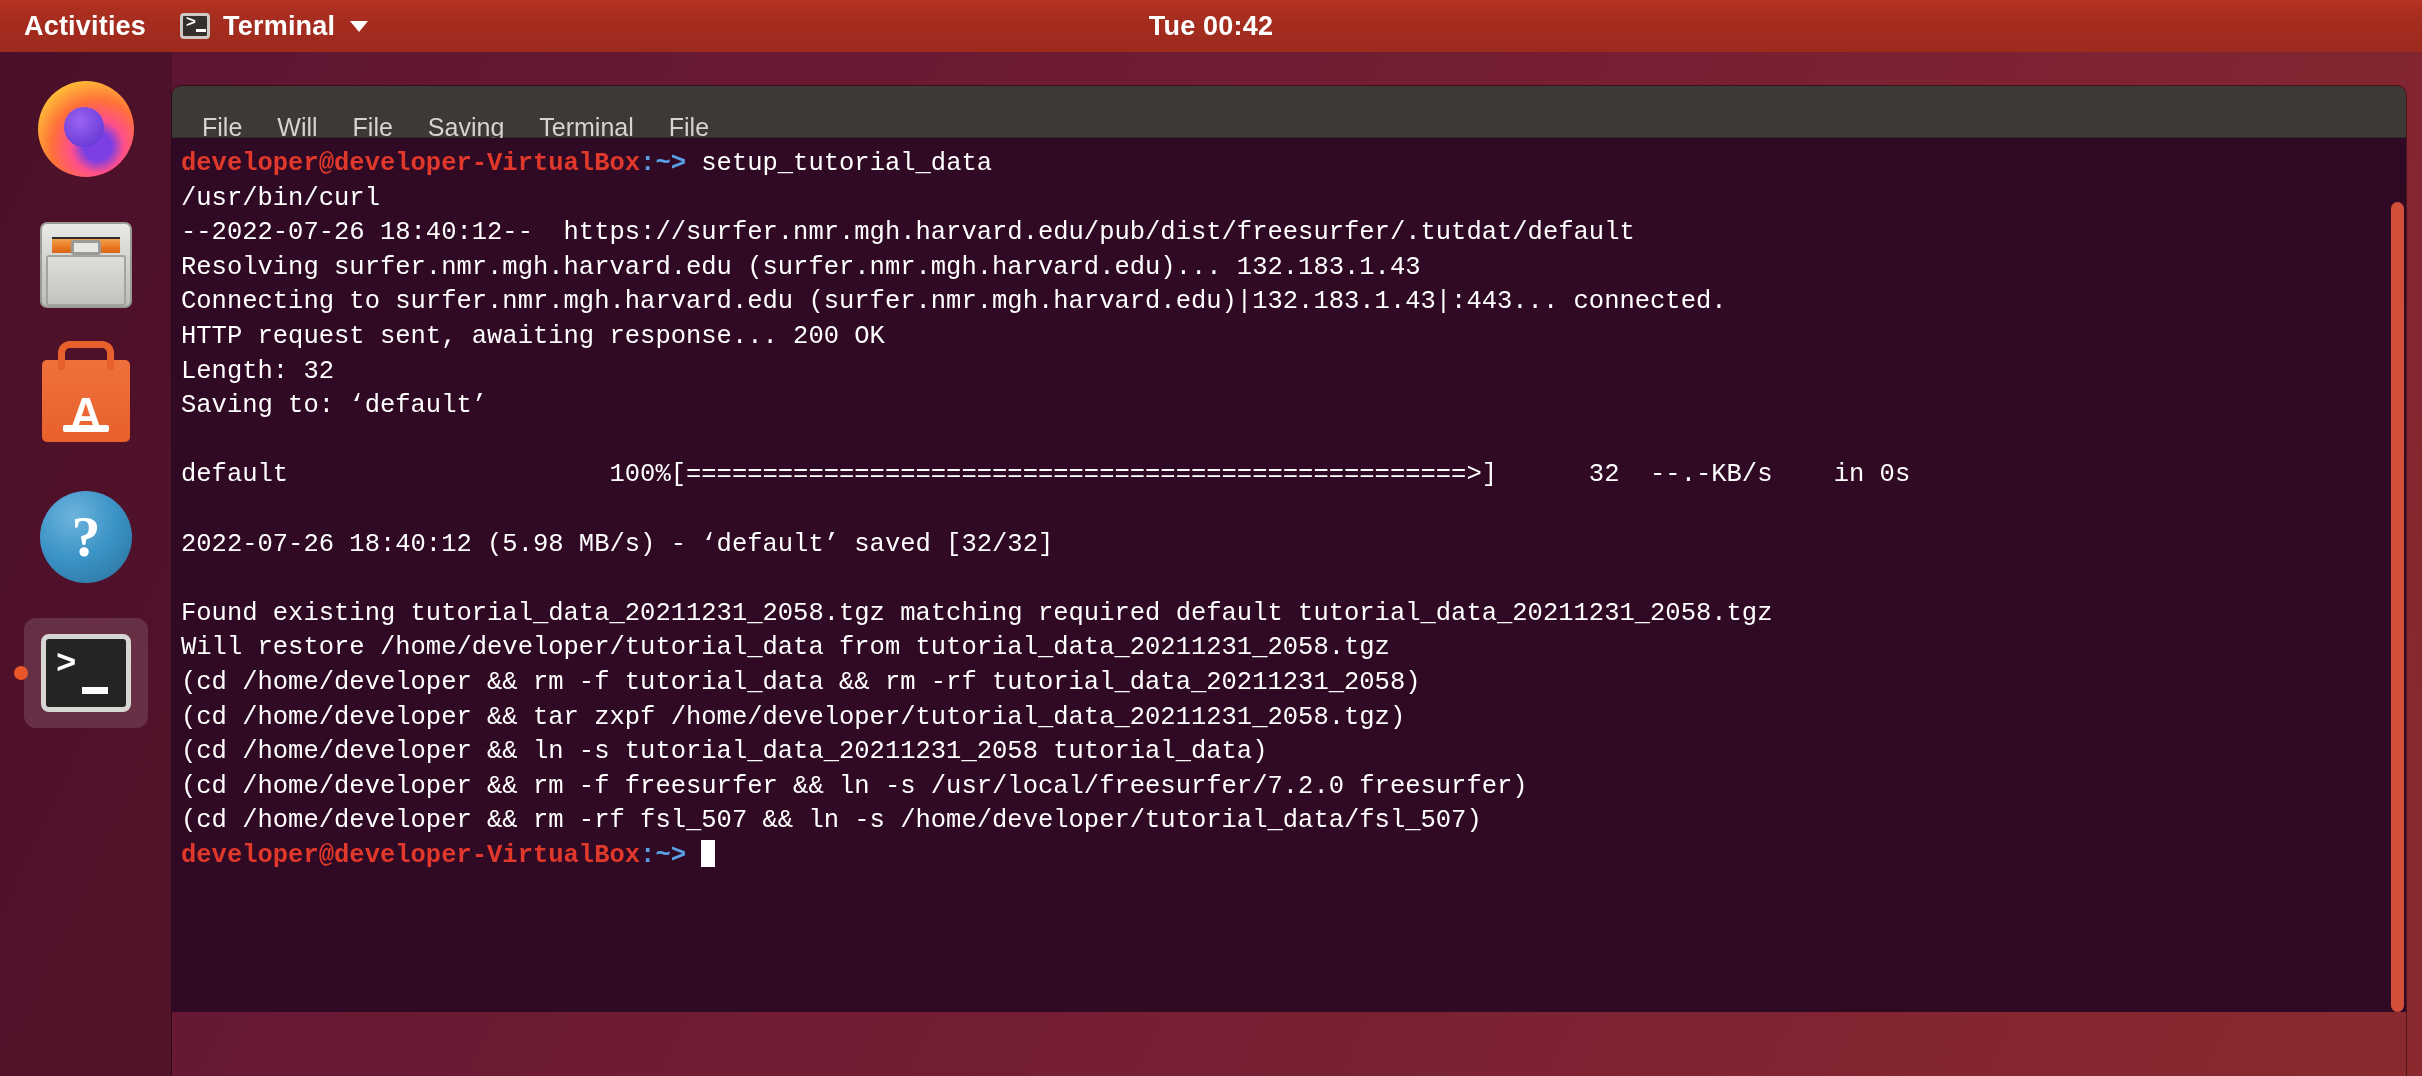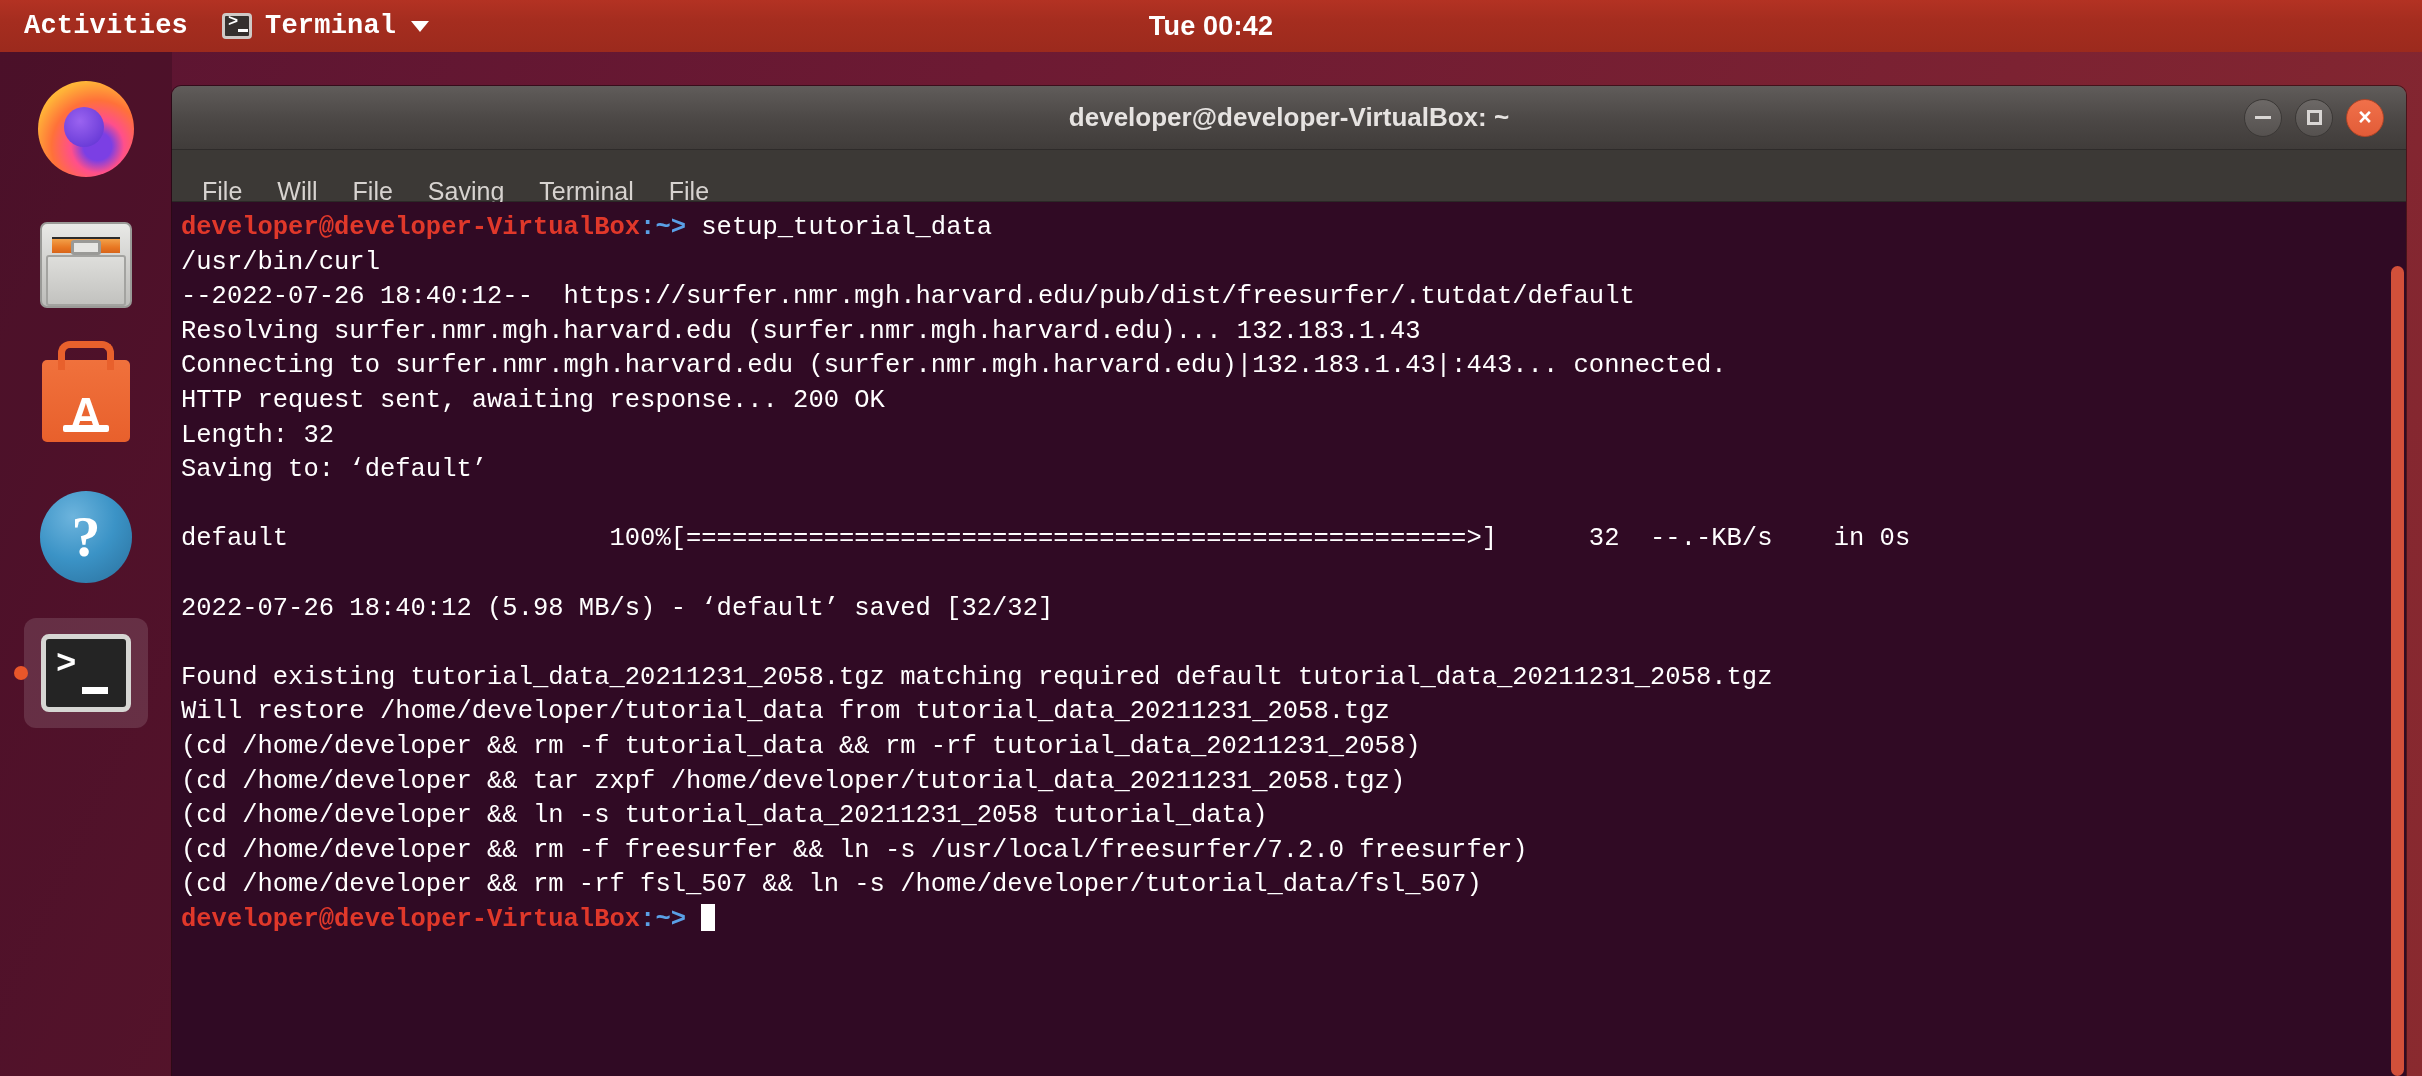--- a/index.html
+++ b/index.html
@@ -18,21 +18,21 @@
   
   #topbar {
     position: absolute; top: 0; left: 0;
     width: 2422px; height: 52px;
     background: linear-gradient(180deg, #b33223 0%, #a52d1f 40%, #9c2a1d 100%);
     display: flex; align-items: center;
     color: #ffffff;
     font-size: 27px; font-weight: bold;
     letter-spacing: .2px;
   }
-  #topbar .tb-left { display: flex; align-items: center; gap: 34px; padding-left: 24px; font-family: Liberation Mono, monospace; }
+  #topbar .tb-left { display: flex; align-items: center; gap: 34px; padding-left: 24px; }
   .tb-item { display: flex; align-items: center; gap: 13px; cursor: default; }
   .tb-item span.lbl { line-height: 1; }
   .term-glyph {
     width: 30px; height: 26px;
     border: 3px solid #cfc9c6;
     border-radius: 4px;
     background: #35302e;
     position: relative;
     display: inline-block;
   }
@@ -306,34 +306,20 @@
     <div class="dock-item active">
       <span class="ic-terminal">
         <span class="prompt-gt">&gt;</span>
         <span class="underscore"></span>
       </span>
     </div>
   </div>
 
   <div id="termwin">
 
-    <div id="titlebar">
-      <div id="title-text">developer@developer-VirtualBox: ~</div>
-      <div id="winbuttons">
-        <div class="wbtn">
-            <span class="dash"></span>
-          </div>
-        <div class="wbtn">
-            <span class="sq"></span>
-          </div>
-        <div class="wbtn close">
-            <span class="x">×</span>
-          </div>
-      </div>
-    </div>
 
     <div id="menubar">
       <div class="menu-item">File</div>
       <div class="menu-item">Will</div>
       <div class="menu-item">File</div>
       <div class="menu-item">Saving</div>
       <div class="menu-item">Terminal</div>
       <div class="menu-item">File</div>
     </div>
 

